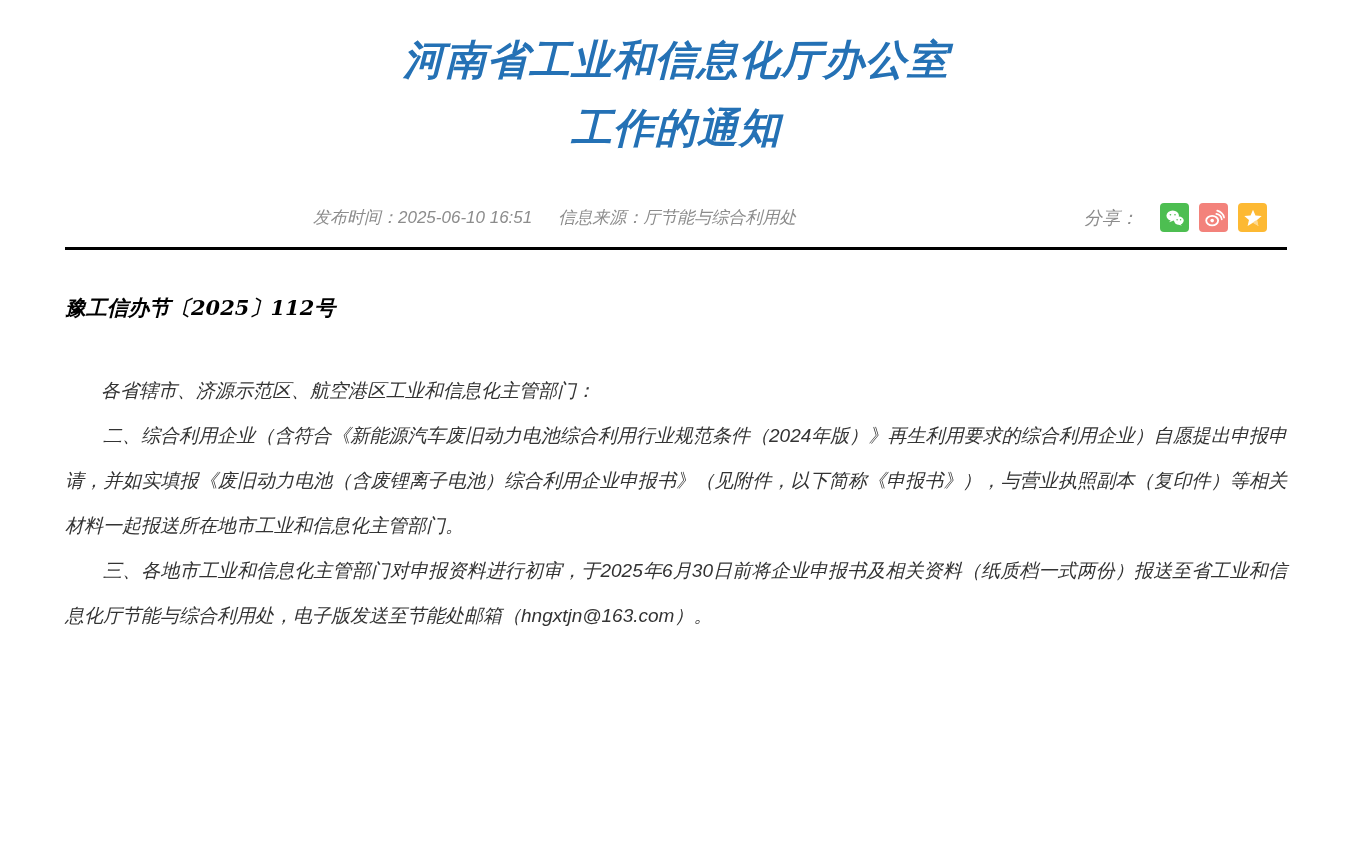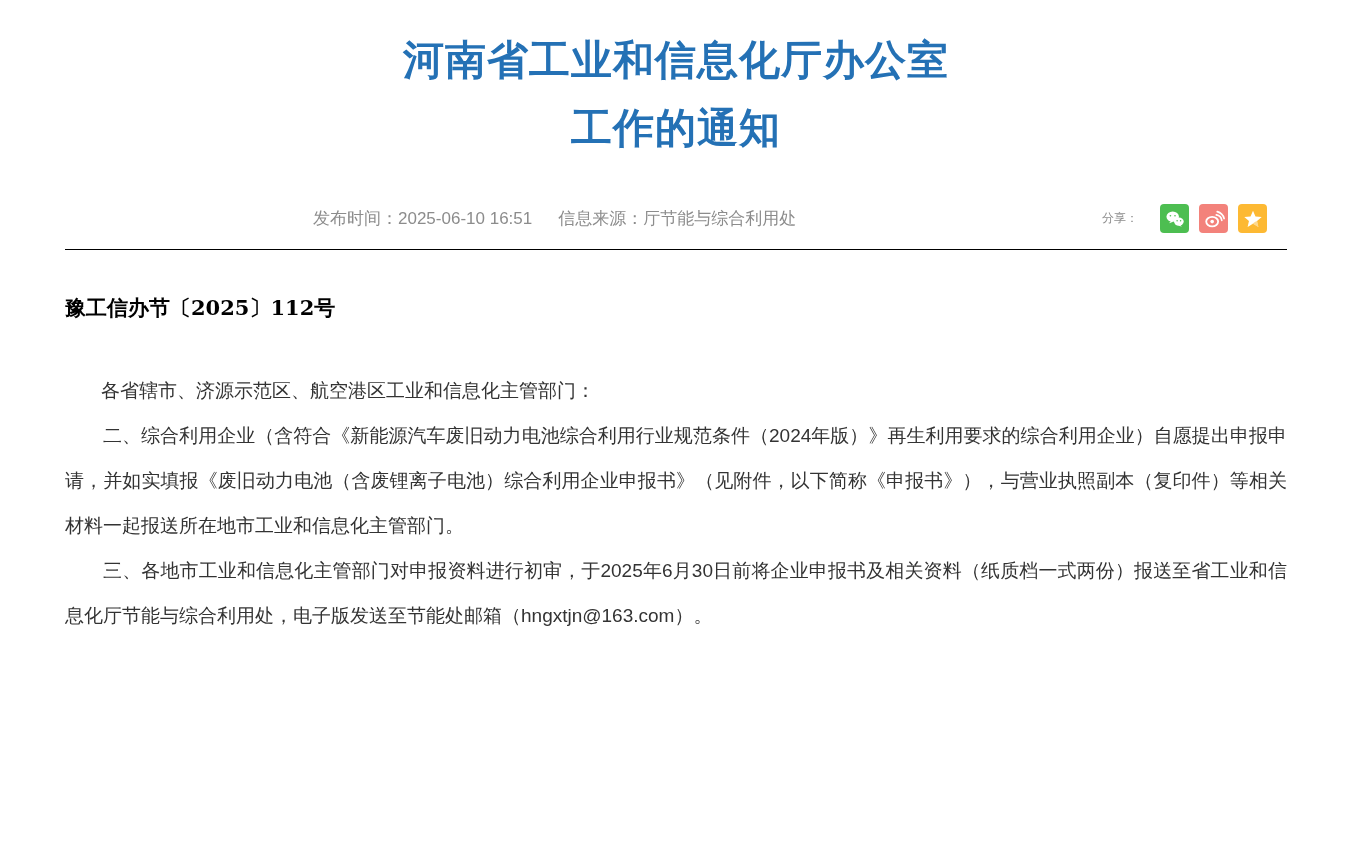--- a/index.html
+++ b/index.html
@@ -5,20 +5,21 @@
   * { margin: 0; padding: 0; box-sizing: border-box; }
   html, body {
     background: #ffffff;
     font-family: "Liberation Sans", "DejaVu Sans", sans-serif;
   }
   .page {
     width: 1351px;
     height: 822px;
     background: #fff;
     overflow: hidden;
+    font-style: italic;
   }
   .content {
     width: 1222px;
     margin: 0 auto 0 65px;
   }
   
   .title-block {
     padding-top: 26px;
     text-align: center;
   }
@@ -29,37 +30,37 @@
     font-weight: bold;
     line-height: 68px;
     letter-spacing: 1px;
   }
   
   .meta-row {
     margin-top: 26px;
     height: 62px;
     display: flex;
     align-items: center;
-    border-bottom: 1px solid #000000;
+    border-bottom: 3px solid #000000;
   }
   .meta-text {
     margin-left: 248px;
     font-size: 17px;
     color: #8c8c8c;
     white-space: nowrap;
   }
   .meta-text .gap { display: inline-block; width: 26px; }
   .share-group {
     margin-left: auto;
     margin-right: 20px;
     display: flex;
     align-items: center;
   }
   .share-label {
-    font-size: 12px;
+    font-size: 18px;
     color: #8c8c8c;
     margin-right: 12px;
   }
   .share-btn {
     width: 29px;
     height: 29px;
     border-radius: 4px;
     margin-left: 10px;
     display: flex;
     align-items: center;

